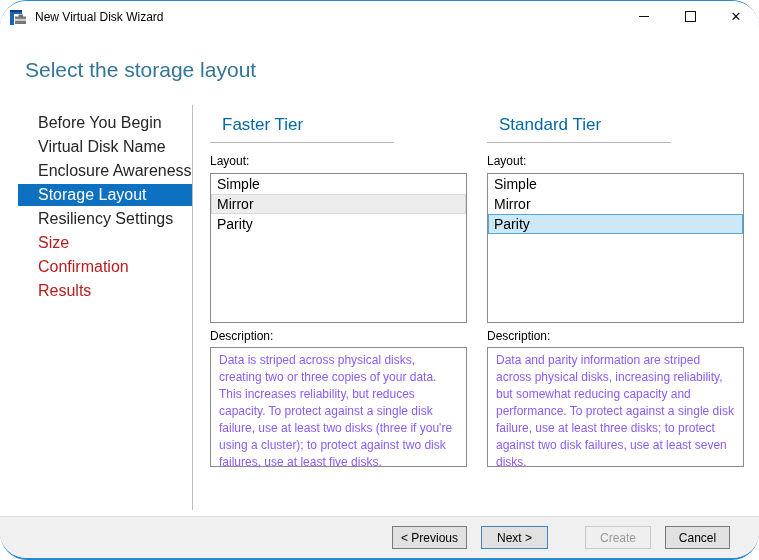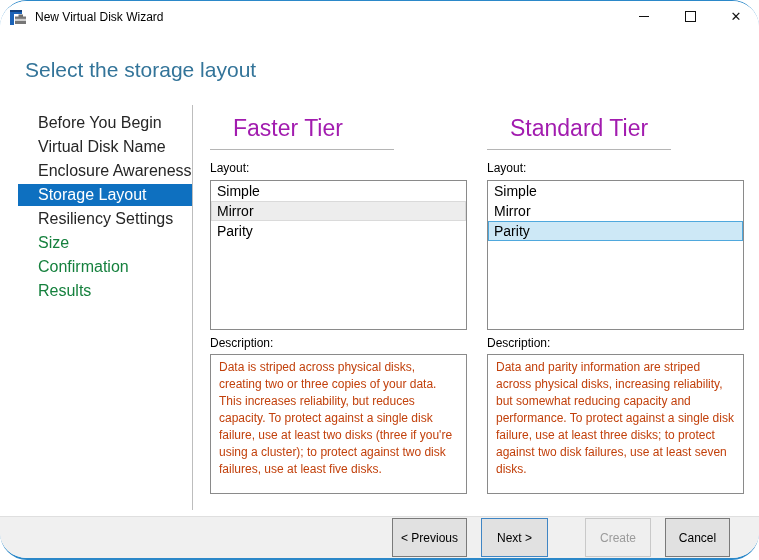--- a/index.html
+++ b/index.html
@@ -21,41 +21,41 @@
   .glyph-max { display:block; width:9px; height:9px; border:1px solid #111; }
   .glyph-close { font-size:13px; line-height:1; color:#111; }
 
   
   .page-title { position:absolute; left:20px; top:52px; margin:5px; font-size:21px; font-weight:400; color:#337499; }
 
   
   .sidebar { position:absolute; left:0; top:111px; width:192px; }
   .step { height:22px; line-height:22px; margin:0 0 2px 18px; padding-left:20px; font-size:16px; color:#262626; cursor:pointer; }
   .step.selected { background:#0e70c0; color:#ffffff; }
-  .step.disabled { color:#15803d; cursor:default; }
+  .step.disabled { color:#b91c1c; cursor:default; }
 
   .divider { position:absolute; left:192px; top:104px; bottom:48px; width:1px; background:#bdbdbd; }
 
   
   .tier-col { position:absolute; top:100px; width:257px; }
   .tier-col.faster { left:210px; }
   .tier-col.standard { left:487px; }
-  .tier-title { margin:14px 0 0 23px; font-size:23px; font-weight:400; color:#a21caf; }
+  .tier-title { margin:14px 0 0 12px; font-size:17px; font-weight:400; color:#0369a1; }
   .tier-rule { height:1px; background:#b5b5b5; width:184px; margin-top:7px; }
   .field-label { margin-top:11px; font-size:12px; color:#000; }
   .listbox { margin-top:5px; height:150px; border:1px solid #8a8a8a; background:#fff; box-sizing:border-box; cursor:default; }
   .opt { height:20px; line-height:18px; padding:0 5px; font-size:14px; color:#000; box-sizing:border-box; border:1px solid transparent; }
   .opt.sel-inactive { background:#ededed; border-color:#dadada; }
   .opt.sel-active { background:#cde8f6; border-color:#4fa8dd; }
   .desc-label { margin-top:6px; }
-  .descbox { margin-top:4px; height:140px; border:1px solid #8a8a8a; box-sizing:border-box; padding:4px 8px; font-size:12px; line-height:17px; color:#c2410c; background:#fff; }
+  .descbox { margin-top:4px; height:120px; border:1px solid #8a8a8a; box-sizing:border-box; padding:4px 8px; font-size:12px; line-height:17px; color:#8b5cf6; background:#fff; }
 
   
   .footer { position:absolute; left:0; right:0; bottom:0; height:41px; background:#f0f0f0; border-top:1px solid #dfdfdf; display:flex; align-items:center; }
-  .btn { height:39px; padding:0; font-size:12px; font-family:inherit; background:#e1e1e1; border:1px solid #7a7a7a; color:#000; cursor:pointer; }
+  .btn { height:23px; padding:0; font-size:12px; font-family:inherit; background:#e1e1e1; border:1px solid #7a7a7a; color:#000; cursor:pointer; }
   .btn-prev { width:75px; margin-left:392px; }
   .btn-next { width:67px; margin-left:14px; border-color:#3f85c4; }
   .btn-create { width:66px; margin-left:37px; background:#efefef; border-color:#c9c9c9; color:#9b9b9b; cursor:default; }
   .btn-cancel { width:65px; margin-left:14px; }
 </style>
 </head>
 <body>
 
 <div class="window">
 

